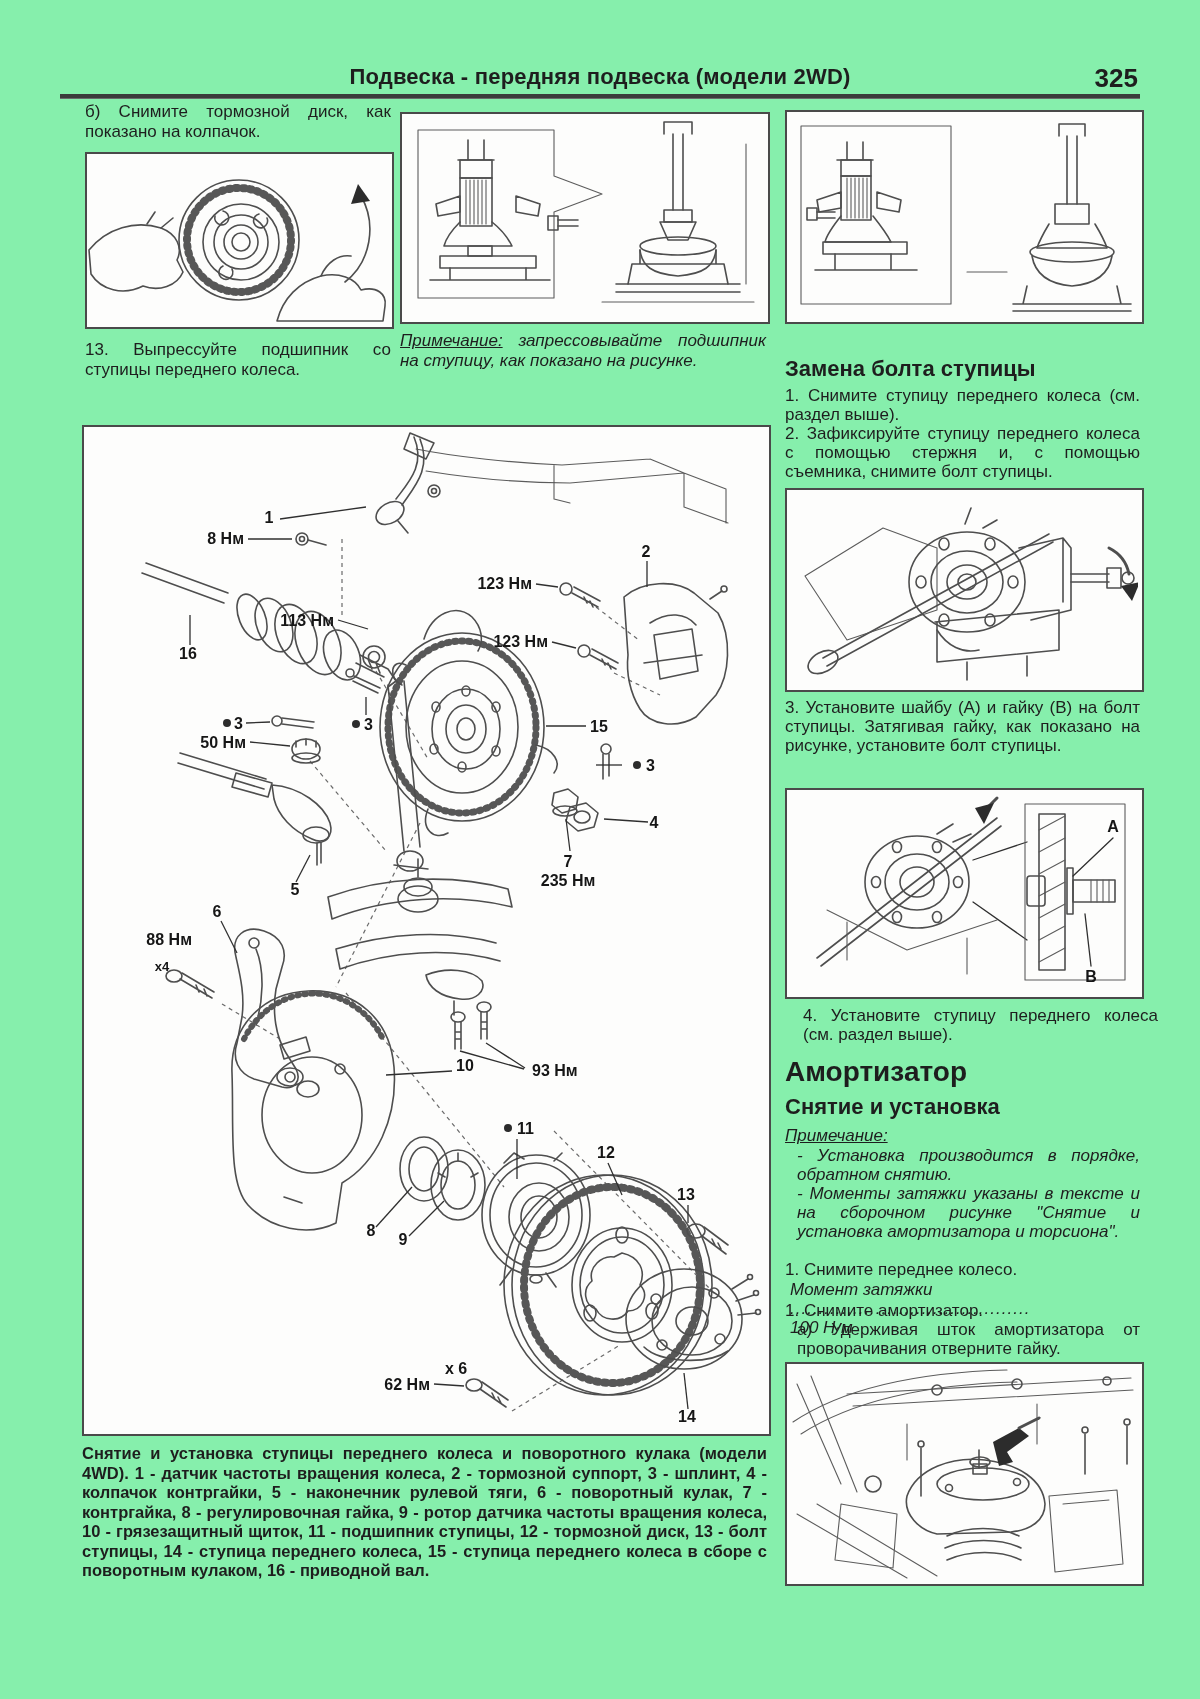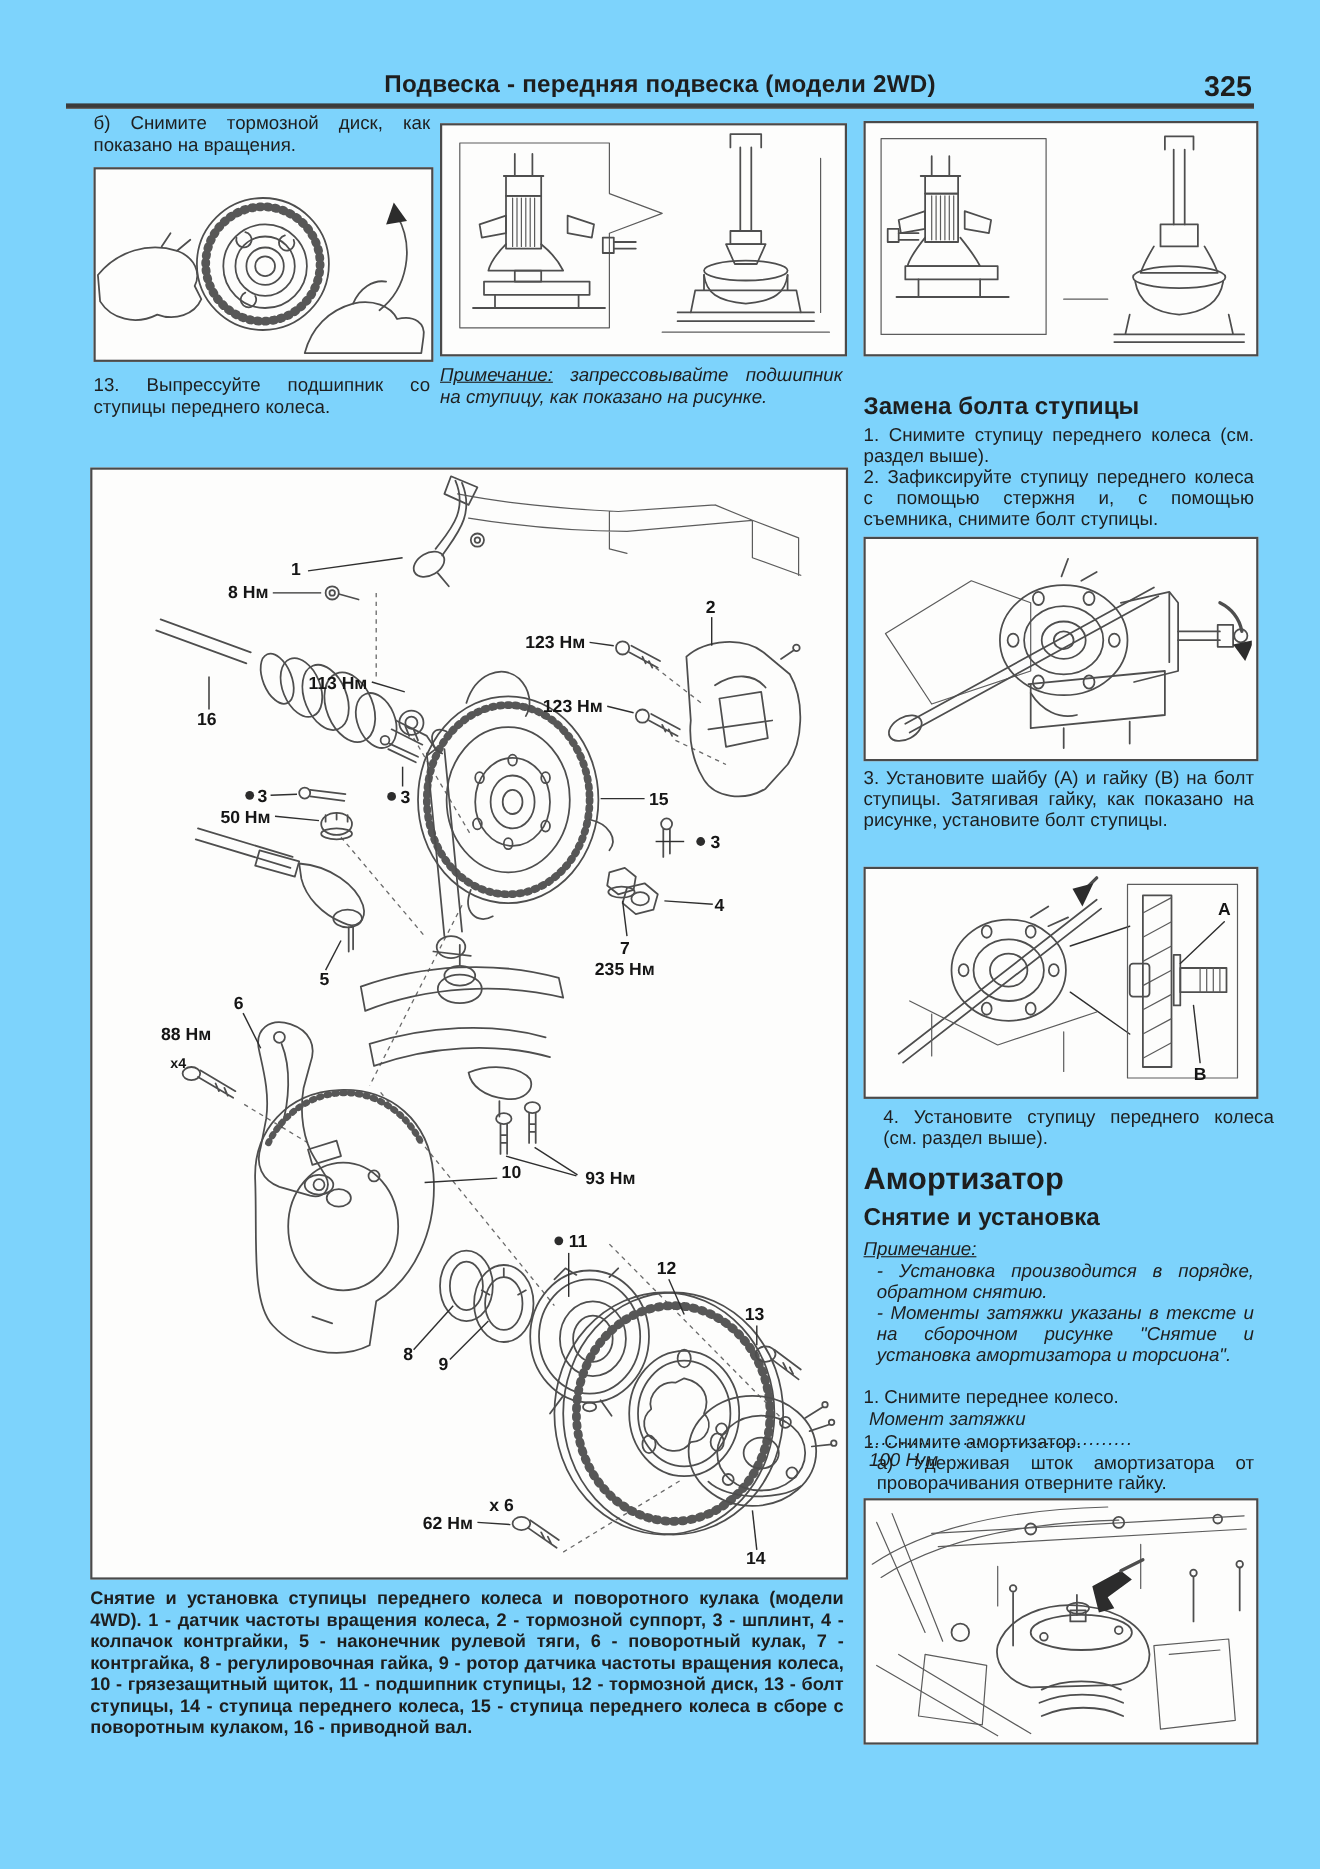--- a/index.html
+++ b/index.html
@@ -1,16 +1,16 @@
 <!DOCTYPE html>
 <html><head>
 <meta charset="utf-8">
 <style>
   html,body{margin:0;padding:0;background:#dcdcd8;}
-  .page{position:relative;width:1200px;height:1699px;margin:0 auto;background:#7dd3fc;
+  .page{position:relative;width:1200px;height:1699px;margin:0 auto;background:#86efac;
         font-family:"Liberation Sans",sans-serif;color:#1e1e1e;overflow:hidden;}
   .abs{position:absolute;}
   .body-text{font-size:17px;line-height:20px;text-align:justify;}
   .rtext{font-size:17px;line-height:19px;text-align:justify;}
   .italic{font-style:italic;}
   .note-label{font-style:italic;text-decoration:underline;}
   .header-title{top:64px;left:0;width:100%;text-align:center;font-size:22px;font-weight:bold;letter-spacing:.2px;}
   .page-number{top:63px;right:62px;font-size:26px;font-weight:bold;margin-left:37px;}
   .header-rule{top:94px;left:60px;width:1080px;height:4px;background:#3b3b3b;border-bottom:1px solid #6a6a6a;}
   .img-box{position:absolute;border:2px solid #4a4a4a;background:#fdfdfc;}
@@ -33,21 +33,21 @@
 </style>
 </head>
 <body>
 
 <div class="page">
 
   <div class="abs header-title">Подвеска - передняя подвеска (модели 2WD)</div>
   <div class="abs page-number">325</div>
   <div class="abs header-rule"></div>
 
-  <div class="abs body-text" style="left:85px;top:102px;width:306px;">б) Снимите тормозной диск, как показано на вращения.</div>
+  <div class="abs body-text" style="left:85px;top:102px;width:306px;">б) Снимите тормозной диск, как показано на колпачок.</div>
 
   <div class="img-box" style="left:85px;top:152px;width:305px;height:173px;">
     <svg viewBox="0 0 301 169" width="301" height="169">
       <g class="sk">
         <circle cx="152" cy="86" r="60"></circle>
         <circle class="tick" cx="152" cy="86" r="52" stroke-width="8" stroke-dasharray="1.6 5.5"></circle>
         <circle cx="154" cy="88" r="38"></circle>
         <circle cx="154" cy="88" r="27"></circle>
         <circle cx="154" cy="88" r="17"></circle>
         <circle cx="154" cy="88" r="9"></circle>

